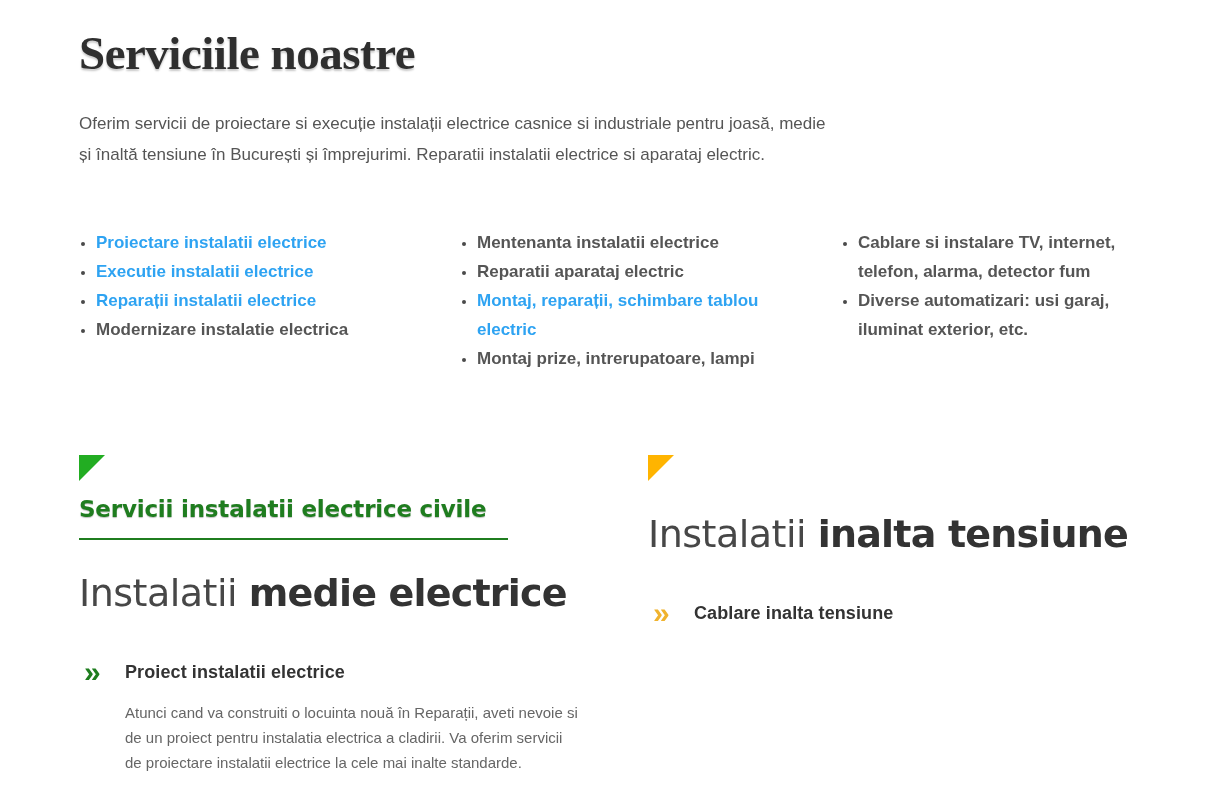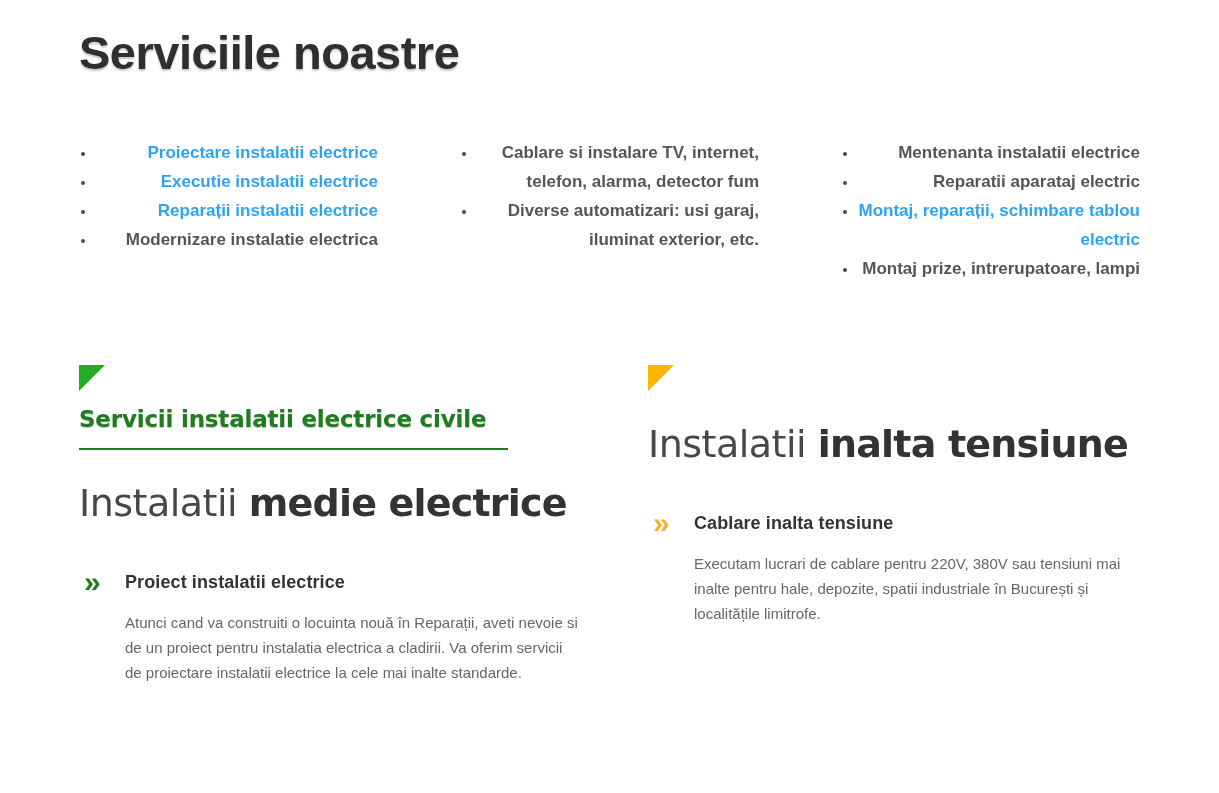--- a/index.html
+++ b/index.html
@@ -14,35 +14,35 @@
   }
   *{margin:0;padding:0;box-sizing:border-box;}
   html,body{background:#ffffff;}
   body{
     width:1219px;height:793px;overflow:hidden;
     font-family:"Liberation Sans", sans-serif;
     color:var(--text-medium);
   }
   .top{padding:26px 79px 0 79px;}
   .page-title{
-    font-family:Liberation Sans, sans-serif;
+    font-family:Liberation Serif, serif;
     font-size:47px;font-weight:700;color:#2f2f2f;
     letter-spacing:-0.5px;line-height:1.15;
     text-shadow:0 2px 2px rgba(0,0,0,0.22);
   }
   .intro{
     margin-top:28px;max-width:755px;
     font-size:17px;line-height:31px;color:#555555;
   }
   .lists{
     margin-top:58px;
     padding:0 79px;
     display:grid;grid-template-columns:repeat(3,1fr);column-gap:82px;
   }
-  .lists ul{list-style:disc;padding-left:17px;text-align:right;}
+  .lists ul{list-style:disc;padding-left:17px;}
   .lists li{
     font-size:17px;font-weight:600;line-height:29px;color:var(--text-medium);
   }
   .lists li::marker{color:#4a4a4a;font-size:13px;}
   .lists li.is-link{color:var(--link-blue);cursor:pointer;}
   .sections{
     margin-top:82px;
     padding:0 69px 0 79px;
     display:grid;grid-template-columns:1fr 1fr;column-gap:67px;
   }
@@ -85,38 +85,39 @@
   .feature-desc{
     margin-top:17px;max-width:460px;
     font-size:15px;line-height:25px;color:var(--text-body);
   }
 </style>
 </head>
 <body>
 
 <div class="top">
   <h1 class="page-title">Serviciile noastre</h1>
+  <p class="intro">Oferim servicii de proiectare si execuție instalații electrice casnice si industriale pentru joasă, medie și înaltă tensiune în București și împrejurimi. Reparatii instalatii electrice si aparataj electric.</p>
 </div>
 
 <div class="lists">
   <ul>
     <li class="is-link">Proiectare instalatii electrice</li>
     <li class="is-link">Executie instalatii electrice</li>
     <li class="is-link">Reparații instalatii electrice</li>
     <li>Modernizare instalatie electrica</li>
   </ul>
   <ul>
-    <li>Cablare si instalare TV, internet, telefon, alarma, detector fum</li>
-    <li>Diverse automatizari: usi garaj, iluminat exterior, etc.</li>
-  </ul>
-  <ul>
     <li>Mentenanta instalatii electrice</li>
     <li>Reparatii aparataj electric</li>
     <li class="is-link">Montaj, reparații, schimbare tablou electric</li>
     <li>Montaj prize, intrerupatoare, lampi</li>
+  </ul>
+  <ul>
+    <li>Cablare si instalare TV, internet, telefon, alarma, detector fum</li>
+    <li>Diverse automatizari: usi garaj, iluminat exterior, etc.</li>
   </ul>
 </div>
 
 <div class="sections">
 
   <div class="civile">
     <div class="corner-triangle"></div>
     <h2 class="section-heading">Servicii instalatii electrice civile</h2>
     <h3 class="sub-heading">
       <span>Instalatii</span>
@@ -134,18 +135,17 @@
   <div class="industriale">
     <div class="corner-triangle"></div>
     <h3 class="sub-heading">
       <span>Instalatii</span>
       <span class="bold">inalta tensiune</span>
     </h3>
     <div class="feature">
       <span class="icon">»</span>
       <div>
         <div class="feature-title">Cablare inalta tensiune</div>
-        <p class="feature-desc">Executam lucrari de cablare pentru 220V, 380V sau tensiuni mai inalte pentru hale, depozite, spatii industriale în București și localitățile limitrofe.</p>
       </div>
     </div>
   </div>
 
 </div>
 
 </body></html>

